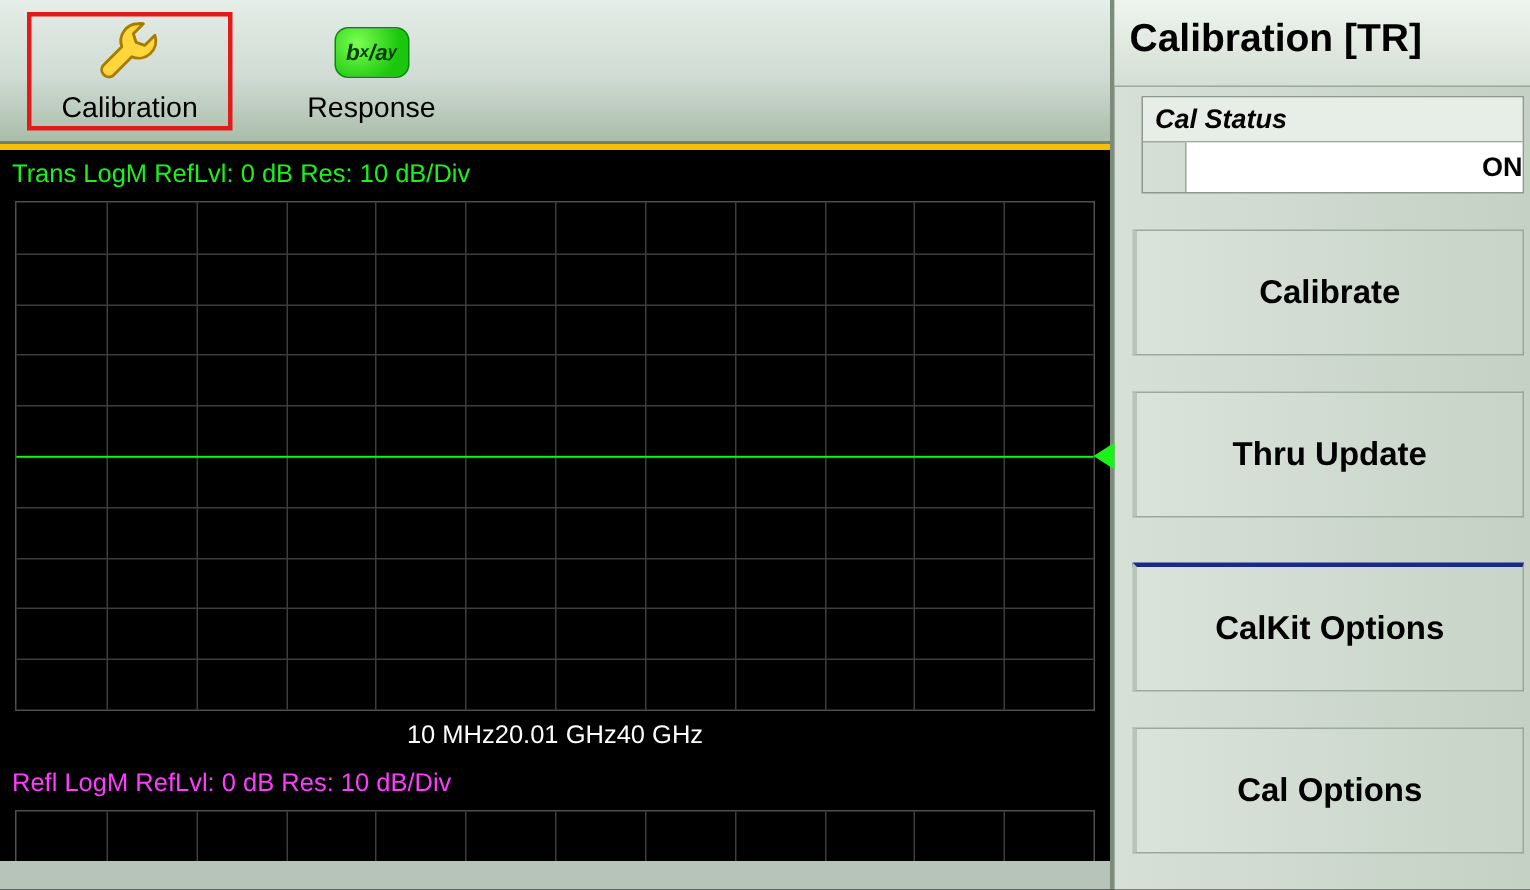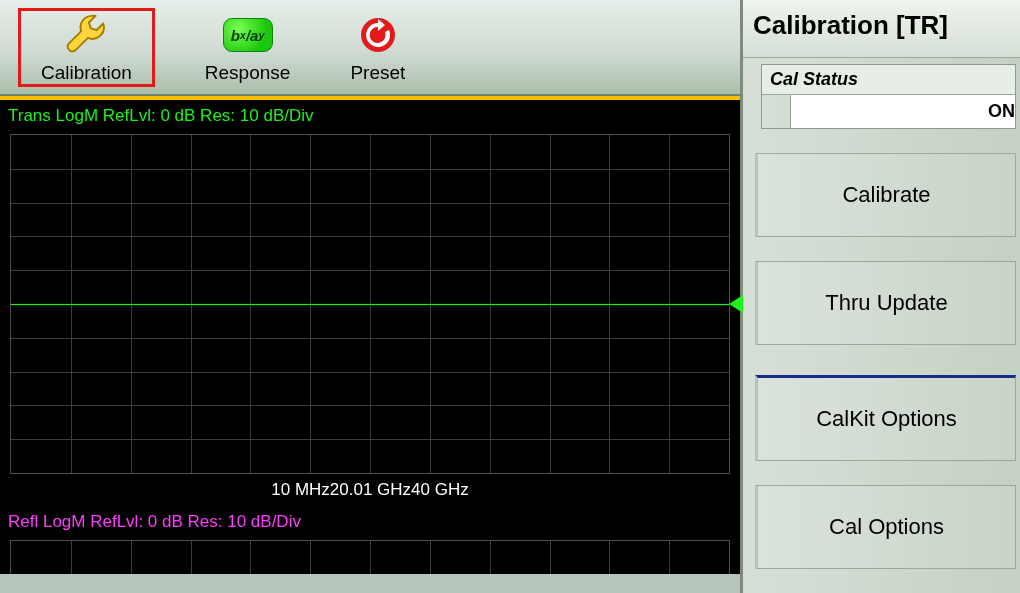--- a/index.html
+++ b/index.html
@@ -130,21 +130,21 @@
     text-align:right;
     font-size:18px; font-weight:bold;
     padding:6px 0;
     margin: 0 0 0 28px;
     border-left:1px solid #98a698;
   }
   .btn {
     margin: 24px 4px 0 12px;
     padding: 28px 6px;
     text-align:center;
-    font-size:22px; font-weight:normal;
+    font-size:22px; font-weight:bold;
     background:linear-gradient(to right,#dae3da,#c8d4c8);
     border:1px solid #9aaa9a;
     border-left:3px solid #b7c4b7;
     cursor:pointer;
     white-space: nowrap;
   }
   .btn.sep { border-top:3px solid #1a2a8a; margin-top:30px; }
 </style>
 </head>
 <body>
@@ -161,29 +161,20 @@
         <span>Calibration</span>
       </div>
 
       <div class="tool-item">
         <div class="tool-icon">
           <div class="bxay">b<sub>x</sub>/a<sub>y</sub></div>
         </div>
         <span>Response</span>
       </div>
 
-      <div class="tool-item">
-        <div class="tool-icon">
-          <svg class="preset-svg" viewBox="0 0 40 40">
-            <circle cx="20" cy="20" r="17" fill="#e21a1a"></circle>
-            <path d="M20 8a12 12 0 1 0 11 7l-4 2a8 8 0 1 1-7-5v4l7-6-7-6z" fill="#fff"></path>
-          </svg>
-        </div>
-        <span>Preset</span>
-      </div>
     </div>
 
     <div class="plotwrap">
       <div class="plot-title t1">Trans LogM RefLvl: 0  dB Res: 10  dB/Div</div>
 
       <div class="grid">
 
         <div class="gl hl" style="top:10%"></div>
           <div class="gl hl" style="top:20%"></div>
         <div class="gl hl" style="top:30%"></div>

